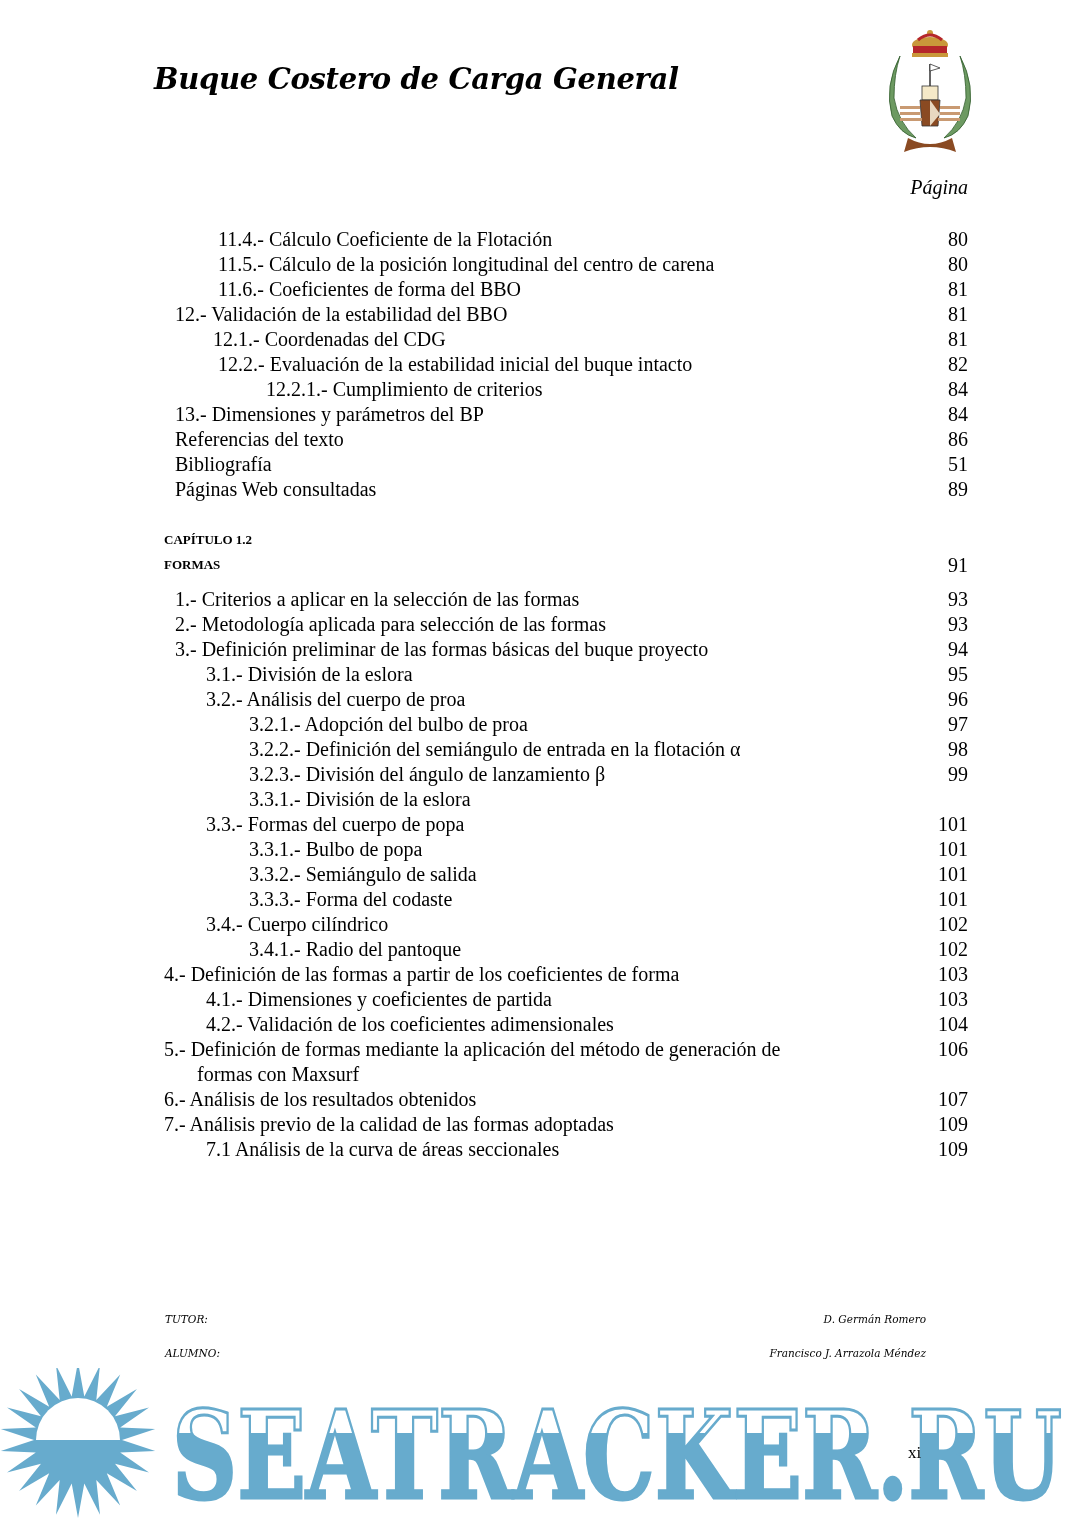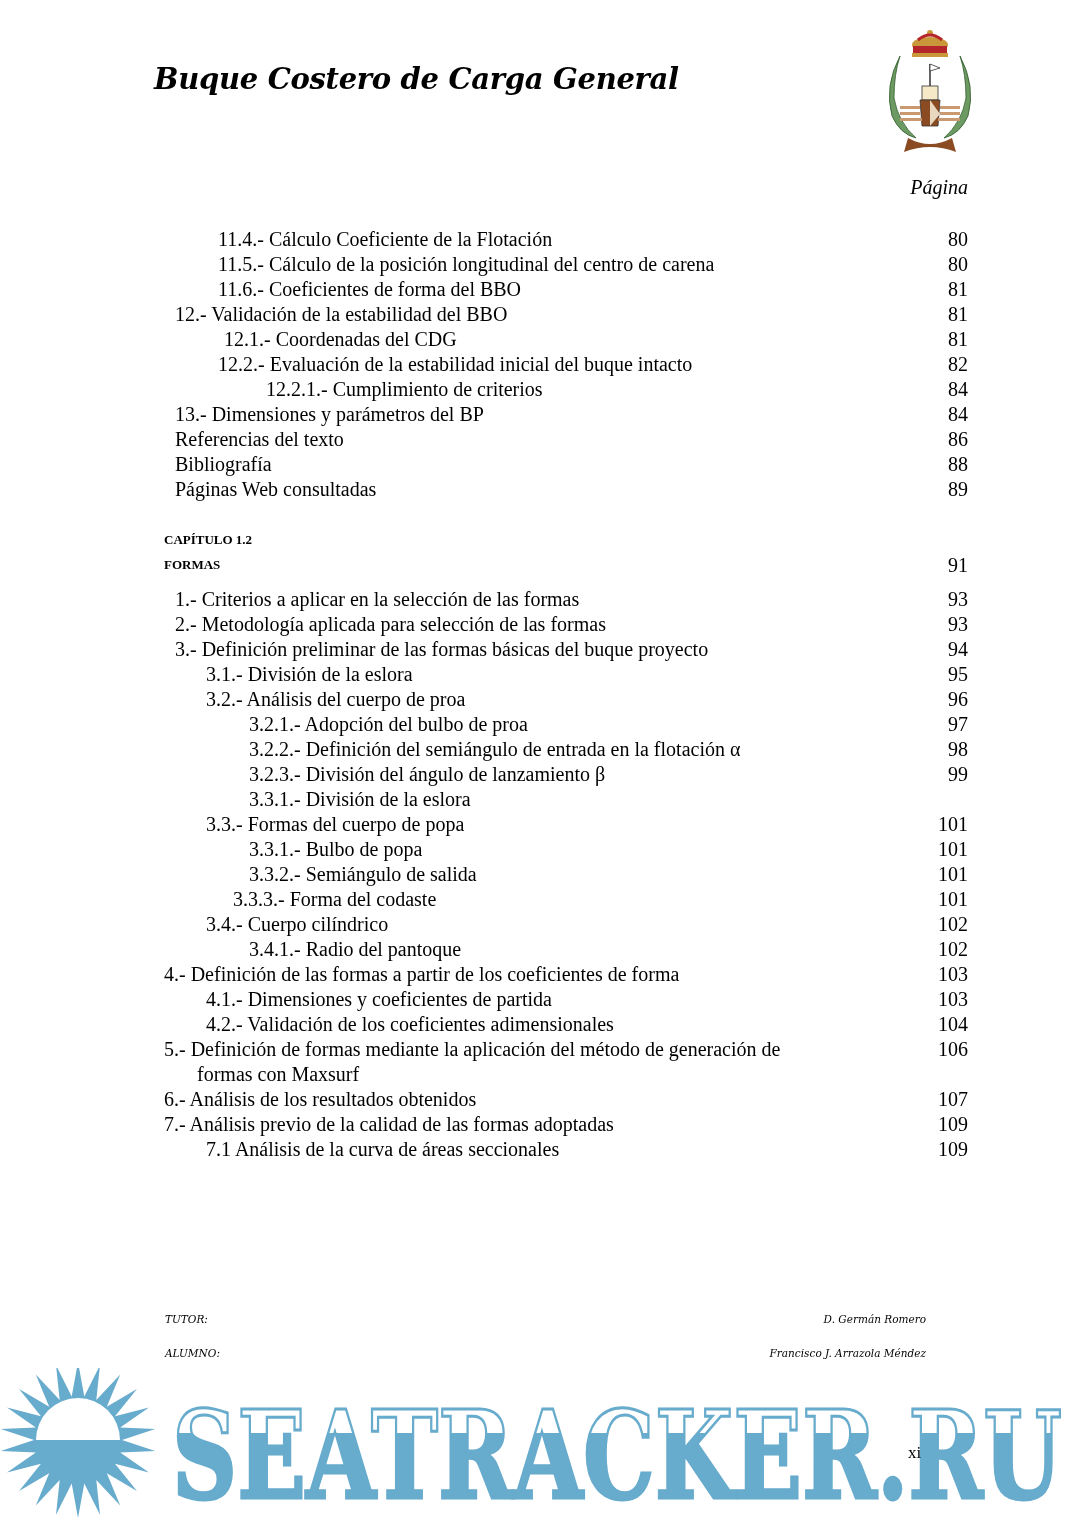--- a/index.html
+++ b/index.html
@@ -69,42 +69,42 @@
     </div>
     <div class="toc-row" style="top: 277px; left: 0px; width: 1080px;">
       <span class="toc-text" style="left: 218px;">11.6.- Coeficientes de forma del BBO</span>
       <span class="toc-page">81</span>
     </div>
     <div class="toc-row" style="top: 302px; left: 0px; width: 1080px;">
       <span class="toc-text" style="left: 175px;">12.- Validación de la estabilidad del BBO</span>
       <span class="toc-page">81</span>
     </div>
     <div class="toc-row" style="top: 327px; left: 0px; width: 1080px;">
-      <span class="toc-text" style="left: 224px;">12.1.- Coordenadas del CDG</span>
+      <span class="toc-text" style="left: 213px;">12.1.- Coordenadas del CDG</span>
       <span class="toc-page">81</span>
     </div>
     <div class="toc-row" style="top: 352px; left: 0px; width: 1080px;">
       <span class="toc-text" style="left: 218px;">12.2.- Evaluación de la estabilidad inicial del buque intacto</span>
       <span class="toc-page">82</span>
     </div>
     <div class="toc-row" style="top: 377px; left: 0px; width: 1080px;">
       <span class="toc-text" style="left: 266px;">12.2.1.- Cumplimiento de criterios</span>
       <span class="toc-page">84</span>
     </div>
     <div class="toc-row" style="top: 402px; left: 0px; width: 1080px;">
       <span class="toc-text" style="left: 175px;">13.- Dimensiones y parámetros del BP</span>
       <span class="toc-page">84</span>
     </div>
     <div class="toc-row" style="top: 427px; left: 0px; width: 1080px;">
       <span class="toc-text" style="left: 175px;">Referencias del texto</span>
       <span class="toc-page">86</span>
     </div>
     <div class="toc-row" style="top: 452px; left: 0px; width: 1080px;">
       <span class="toc-text" style="left: 175px;">Bibliografía</span>
-      <span class="toc-page">88</span>
+      <span class="toc-page">51</span>
     </div>
     <div class="toc-row" style="top: 477px; left: 0px; width: 1080px;">
       <span class="toc-text" style="left: 175px;">Páginas Web consultadas</span>
       <span class="toc-page">89</span>
     </div>
     <div class="toc-row" style="top: 587px; left: 0px; width: 1080px;">
       <span class="toc-text" style="left: 175px;">1.- Criterios a  aplicar en la selección de las formas</span>
       <span class="toc-page">93</span>
     </div>
     <div class="toc-row" style="top: 612px; left: 0px; width: 1080px;">
@@ -145,21 +145,21 @@
     </div>
     <div class="toc-row" style="top: 837px; left: 0px; width: 1080px;">
       <span class="toc-text" style="left: 249px;">3.3.1.- Bulbo de popa</span>
       <span class="toc-page">101</span>
     </div>
     <div class="toc-row" style="top: 862px; left: 0px; width: 1080px;">
       <span class="toc-text" style="left: 249px;">3.3.2.- Semiángulo de salida</span>
       <span class="toc-page">101</span>
     </div>
     <div class="toc-row" style="top: 887px; left: 0px; width: 1080px;">
-      <span class="toc-text" style="left: 233px; text-align: center;">3.3.3.- Forma del codaste</span>
+      <span class="toc-text" style="left: 249px; text-align: center;">3.3.3.- Forma del codaste</span>
       <span class="toc-page">101</span>
     </div>
     <div class="toc-row" style="top: 912px; left: 0px; width: 1080px;">
       <span class="toc-text" style="left: 206px;">3.4.- Cuerpo cilíndrico</span>
       <span class="toc-page">102</span>
     </div>
     <div class="toc-row" style="top: 937px; left: 0px; width: 1080px;">
       <span class="toc-text" style="left: 249px;">3.4.1.- Radio del pantoque</span>
       <span class="toc-page">102</span>
     </div>

